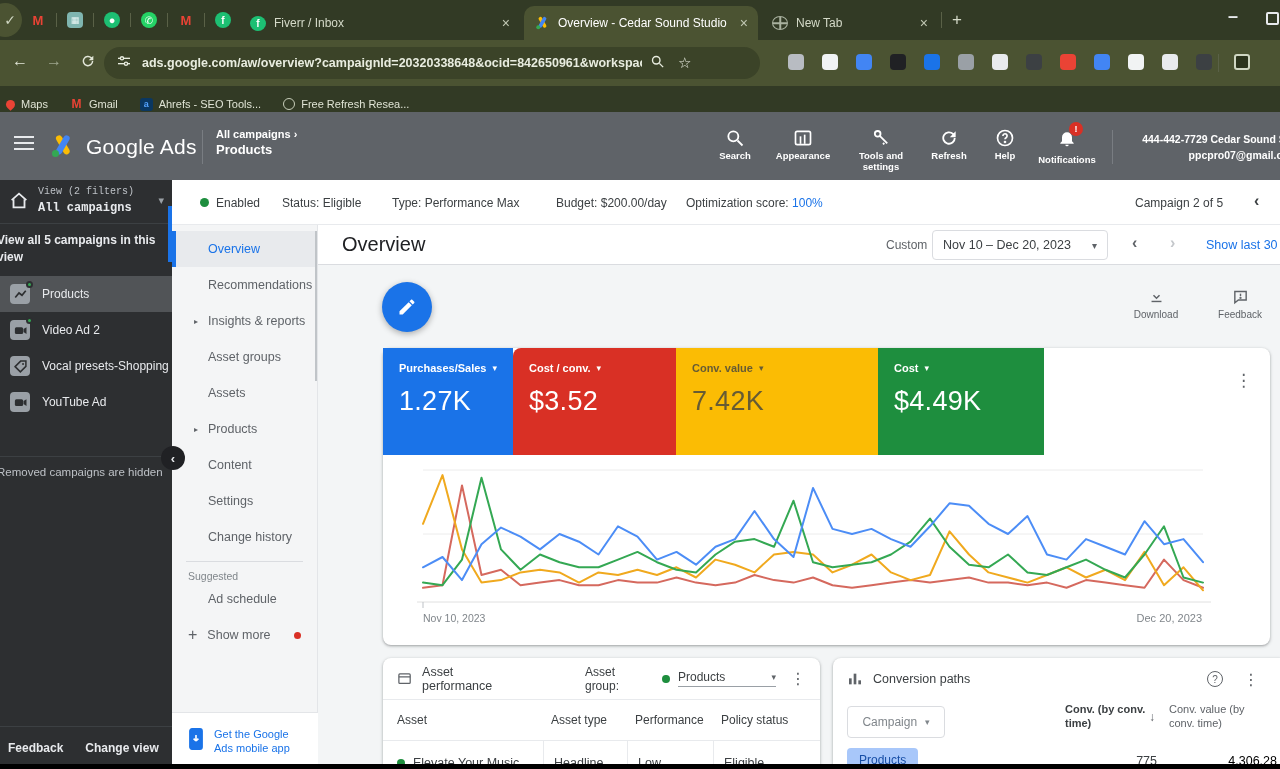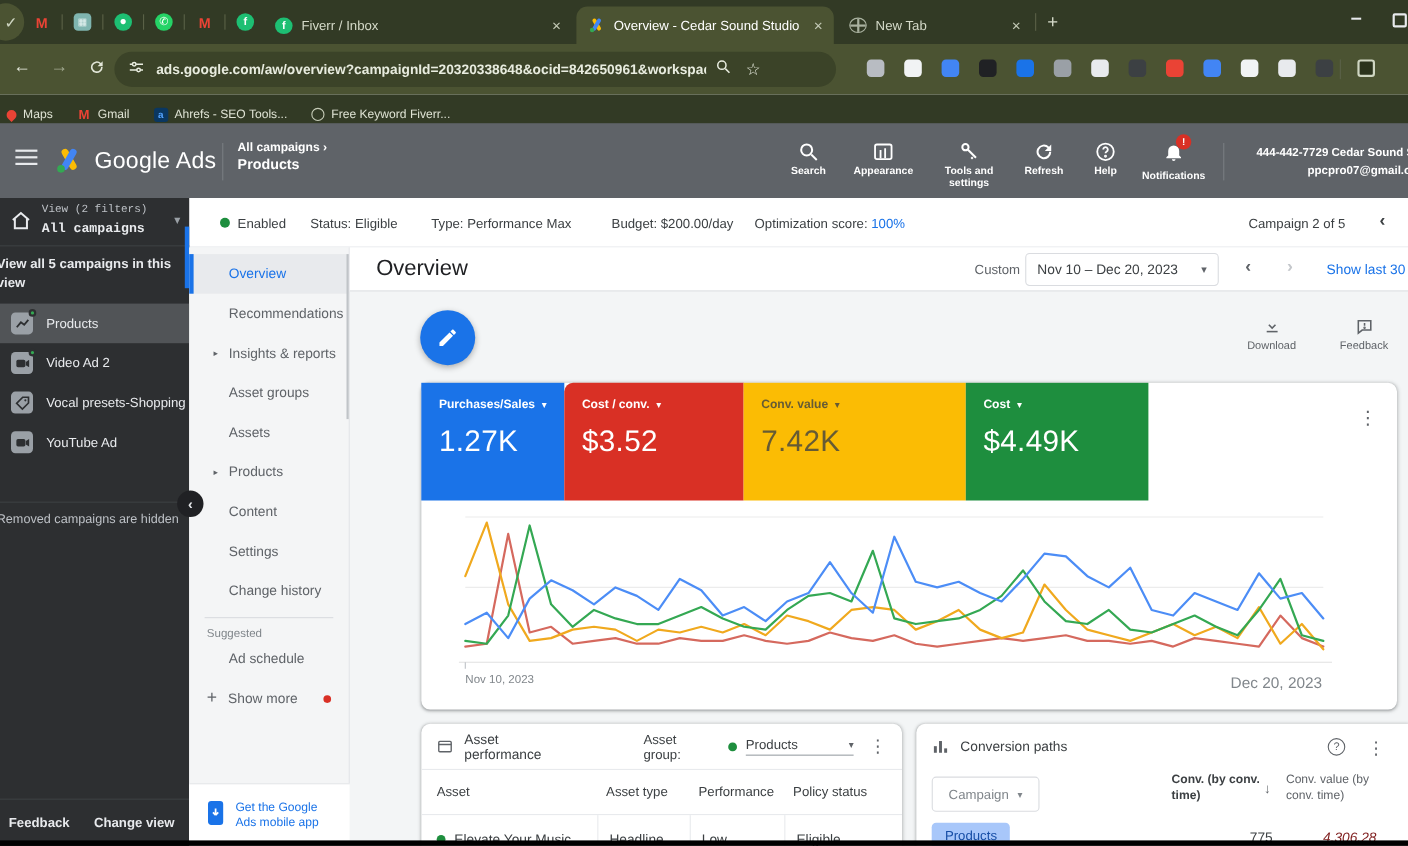--- a/index.html
+++ b/index.html
@@ -145,21 +145,21 @@
   .metric-card:nth-child(2){width:163px;border-radius:8px 0 0 0;}
   .metric-card:nth-child(3){width:202px;}
   .metric-card:nth-child(4){width:166px;}
   .metric-card:nth-child(5){width:167px;}
   .mc-label{font-size:11px;font-weight:bold;display:flex;align-items:center;gap:6px;white-space:nowrap;}
   .mc-caret{font-size:9px;}
   .mc-value{font-size:27px;font-weight:500;margin-top:12px;letter-spacing:.3px;}
   .panel-kebab{position:absolute;right:18px;top:22px;font-size:17px;color:#5f6368;letter-spacing:0;}
   #chart-svg{position:absolute;left:34px;top:108px;}
   .ax-left{position:absolute;left:40px;top:264px;font-size:10.5px;color:#80868b;text-align:center;}
-  .ax-right{position:absolute;right:68px;top:264px;font-size:14px;color:#80868b;}
+  .ax-right{position:absolute;right:68px;top:264px;font-size:11px;color:#80868b;}
 
   
   .asset-panel{position:absolute;left:383px;top:658px;width:437px;height:111px;border-radius:8px 8px 0 0;overflow:hidden;}
   .ap-head{height:42px;display:flex;align-items:center;padding:0 14px;border-bottom:1px solid #e8eaed;}
   .ap-title{font-size:12.5px;color:#3c4043;margin-left:10px;}
   .ap-grp-lbl{font-size:12px;color:#3c4043;margin-left:64px;}
   .ap-grp-dot{width:8px;height:8px;border-radius:50%;background:#1e8e3e;margin-left:14px;}
   .ap-grp-sel{display:flex;align-items:center;justify-content:space-between;width:104px;margin-left:8px;border-bottom:1px solid #9aa0a6;font-size:12px;color:#3c4043;padding-bottom:2px;}
   .ap-grp-sel .caret{font-size:9px;color:#5f6368;}
   .ap-kebab{margin-left:14px;font-size:16px;color:#5f6368;}
@@ -183,21 +183,21 @@
   .cp-help{position:absolute;left:374px;top:13px;width:16px;height:16px;border:1.5px solid #5f6368;border-radius:50%;color:#5f6368;font-size:10px;display:flex;align-items:center;justify-content:center;}
   .cp-kebab{position:absolute;left:410px;top:12px;font-size:16px;color:#5f6368;}
   .cp-filter{position:absolute;left:14px;top:48px;width:98px;height:32px;border:1px solid #dadce0;border-radius:4px;display:flex;align-items:center;justify-content:center;gap:8px;font-size:12px;color:#80868b;background:#fff;}
   .cp-filter .caret{font-size:9px;}
   .cp-col1{position:absolute;left:232px;top:44px;width:92px;font-size:11px;font-weight:bold;color:#3c4043;line-height:1.3;}
   .cp-sort{position:absolute;left:316px;top:52px;font-size:12px;color:#5f6368;}
   .cp-col2{position:absolute;left:336px;top:44px;width:100px;font-size:11px;color:#5f6368;line-height:1.3;}
   .cp-row{position:absolute;left:0;top:88px;width:447px;height:30px;}
   .cp-chip{position:absolute;left:14px;top:2px;background:#a8c7fa;color:#174ea6;font-size:12px;border-radius:4px;padding:5px 12px;}
   .cp-v1{position:absolute;left:240px;top:8px;width:84px;text-align:right;font-size:12.5px;color:#3c4043;}
-  .cp-v2{position:absolute;left:344px;top:8px;width:100px;text-align:center;font-size:12.5px;color:#7f1d1d;font-style:italic;}
+  .cp-v2{position:absolute;left:344px;top:8px;width:100px;text-align:right;font-size:12.5px;color:#000000;}
 
   .black-strip{position:absolute;left:0;top:764px;width:1280px;height:5px;background:#000;z-index:40;}
 </style>
 </head>
 <body>
 
 <div class="screen">
 
   <div class="tabstrip">
     <div class="win-circle">✓</div>
@@ -293,21 +293,21 @@
     <span class="bm">
         <span class="bi m">M</span>
         <span>Gmail</span>
       </span>
     <span class="bm">
         <span class="bi ahrefs">a</span>
         <span>Ahrefs - SEO Tools...</span>
       </span>
     <span class="bm">
         <span class="bi bglobe"></span>
-        <span>Free Keyword Fiverr...</span>
+        <span>Free Refresh Resea...</span>
       </span>
   </div>
 
   <div class="ads-header">
     <span class="hamburger"></span>
     <span class="ads-logo">
       <svg width="28" height="28" viewBox="0 0 24 24">
           <rect x="10" y="2" width="5.4" height="18" rx="2.7" fill="#fbbc04" transform="rotate(-30 12.7 11)"></rect>
           <rect x="10" y="2" width="5.4" height="18" rx="2.7" fill="#4285f4" transform="rotate(30 12.7 11)"></rect>
           <circle cx="6.4" cy="18.4" r="3" fill="#34a853"></circle>

